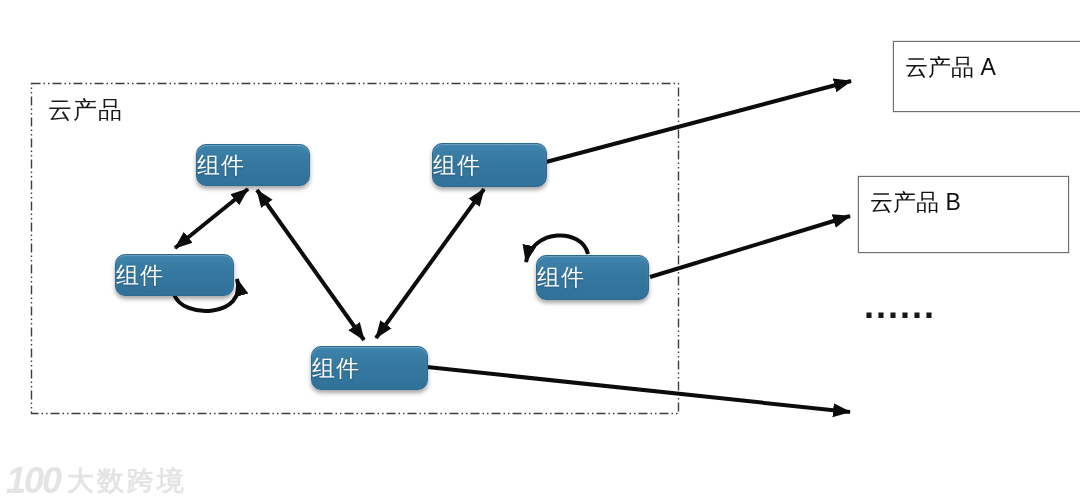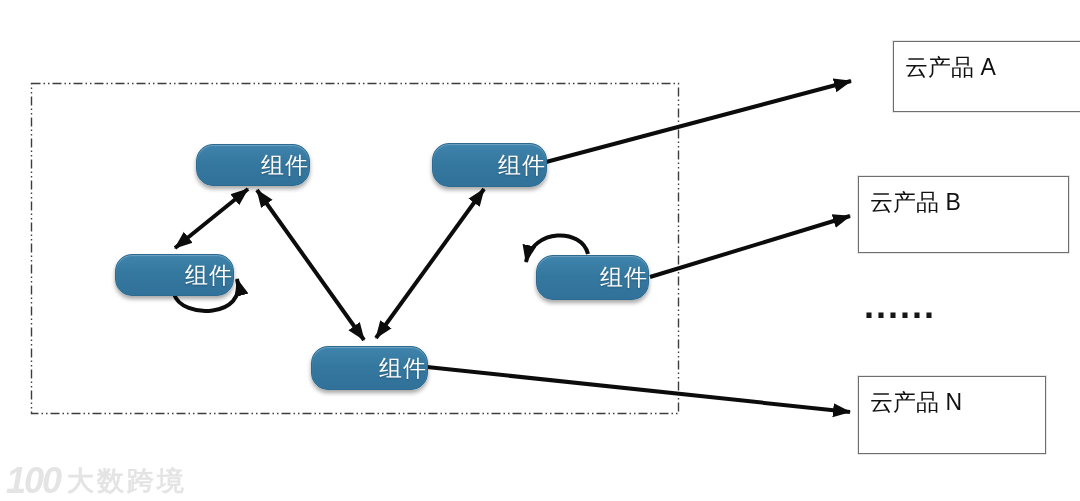--- a/index.html
+++ b/index.html
@@ -5,23 +5,23 @@
   html,body{margin:0;padding:0;background:#ffffff;}
   .stage{
     position:relative;width:1080px;height:501px;background:#ffffff;
     font-family:"Liberation Sans","DejaVu Sans",sans-serif;overflow:hidden;
   }
   .arrow-layer{position:absolute;left:0;top:0;width:1080px;height:501px;pointer-events:none;}
   .container-label{
     position:absolute;left:48px;top:94px;font-size:24px;color:#1a1a1a;letter-spacing:1px;
   }
   .comp{
-    position:absolute;display:flex;align-items:center;justify-content:flex-end;
+    position:absolute;display:flex;align-items:center;justify-content:flex-start;
     background:linear-gradient(180deg,#3f84ad 0%,#35789f 45%,#31719a 100%);
-    border:1px solid #2c6a90;border-radius:17px;color:#ffffff;font-size:23px;
+    border:1px solid #2c6a90;border-radius:10px;color:#ffffff;font-size:23px;
     letter-spacing:1px;box-shadow:0 3px 4px rgba(0,0,0,0.35), inset 0 1px 1px rgba(255,255,255,0.25);
     text-shadow:0 1px 2px rgba(0,0,0,0.25);
   }
   .comp-top{left:196px;top:144px;width:112px;height:40px;}
   .comp-left{left:115px;top:254px;width:117px;height:40px;}
   .comp-bottom{left:311px;top:346px;width:115px;height:42px;}
   .comp-upper-right{left:432px;top:143px;width:113px;height:42px;}
   .comp-lower-right{left:536px;top:255px;width:111px;height:43px;}
   .product{
     position:absolute;background:#ffffff;border:1px solid #6e6e6e;
@@ -61,20 +61,21 @@
     <line x1="484" y1="189" x2="376" y2="338" stroke="#0c0c0c" stroke-width="4" marker-start="url(#ah)" marker-end="url(#ah)"></line>
 
     <path d="M 174 294 C 182 320, 248 317, 237 279" fill="none" stroke="#0c0c0c" stroke-width="4" marker-end="url(#ah)"></path>
     <path d="M 588 254 C 582 228, 533 228, 526 262" fill="none" stroke="#0c0c0c" stroke-width="4" marker-end="url(#ah)"></path>
 
     <line x1="546" y1="162" x2="851" y2="81" stroke="#0c0c0c" stroke-width="4" marker-end="url(#ah)"></line>
     <line x1="650" y1="277" x2="850" y2="216" stroke="#0c0c0c" stroke-width="4" marker-end="url(#ah)"></line>
     <line x1="427" y1="367" x2="850" y2="412" stroke="#0c0c0c" stroke-width="4" marker-end="url(#ah)"></line>
   </svg>
 
+  <div class="container-label">云产品</div>
 
   <div class="comp comp-top">
     <span>组件</span>
   </div>
   <div class="comp comp-left">
     <span>组件</span>
   </div>
   <div class="comp comp-bottom">
     <span>组件</span>
   </div>
@@ -85,22 +86,19 @@
     <span>组件</span>
   </div>
 
   <div class="product product-a">
     <span>云产品 A</span>
   </div>
   <div class="product product-b">
     <span>云产品 B</span>
   </div>
   <div class="ellipsis">......</div>
-  <div class="product product-n">
-    <span>云产品 N</span>
-  </div>
 
   <div class="watermark">
     <span class="wm-logo">100</span>
     <span class="wm-text">大数跨境</span>
   </div>
 
 </div>
 
 </body></html>

